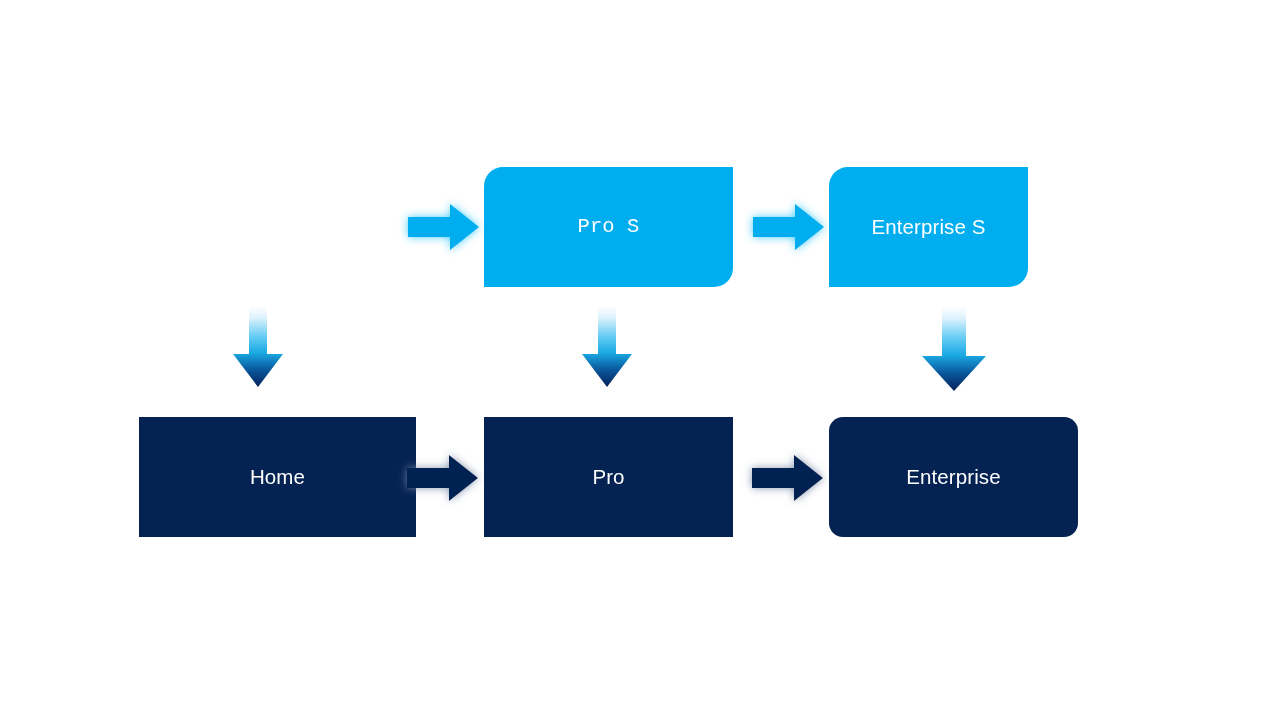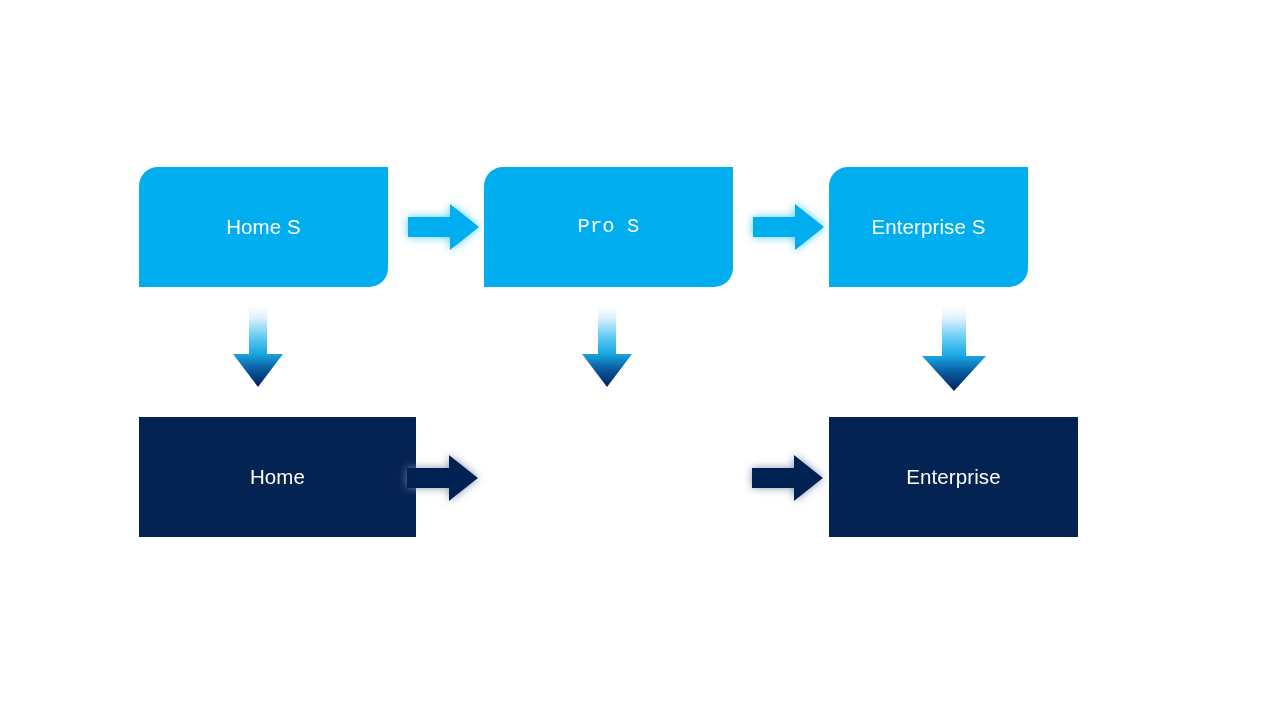--- a/index.html
+++ b/index.html
@@ -78,23 +78,20 @@
         <stop offset="0%" stop-color="#FFFFFF"></stop>
         <stop offset="14%" stop-color="#DFF3FD"></stop>
         <stop offset="38%" stop-color="#63CBF4"></stop>
         <stop offset="58%" stop-color="#1AA9E4"></stop>
         <stop offset="78%" stop-color="#0A5A9E"></stop>
         <stop offset="100%" stop-color="#04215B"></stop>
       </linearGradient>
     </defs>
   </svg>
 
-  <div class="node tier-s" style="left:139px; top:167px; width:249px; height:120px;">
-    <span class="node-label">Home S</span>
-  </div>
 
   <div class="node tier-s" style="left:484px; top:167px; width:249px; height:120px;font-family:Liberation Mono, monospace;">
     <span class="node-label">Pro S</span>
   </div>
 
   <div class="node tier-s" style="left:829px; top:167px; width:199px; height:120px;">
     <span class="node-label">Enterprise S</span>
   </div>
 
   <div class="arrow" style="left:408px; top:203px;">
@@ -124,22 +121,25 @@
   <div class="arrow" style="left:921px; top:306px;">
     <svg width="66" height="86" viewBox="0 0 66 86">
       <polygon points="21,0 45,0 45,50 65,50 33,85 1,50 21,50" fill="url(#vgrad)"></polygon>
     </svg>
   </div>
 
   <div class="node tier-base" style="left:139px; top:417px; width:277px; height:120px;">
     <span class="node-label">Home</span>
   </div>
 
+  <div class="node tier-base" style="left:484px; top:417px; width:249px; height:120px;">
+    <span class="node-label">Pro</span>
+  </div>
 
-  <div class="node tier-base" style="left:829px; top:417px; width:249px; height:120px;">
+  <div class="node tier-base" style="left:829px; top:417px; width:249px; height:120px;border-radius:14px;">
     <span class="node-label">Enterprise</span>
   </div>
 
   <div class="arrow" style="left:407px; top:454px;">
     <svg width="72" height="48" viewBox="0 0 72 48">
       <polygon points="0,14 42,14 42,1 71,24 42,47 42,34 0,34" fill="#042252" filter="url(#glow-navy)"></polygon>
     </svg>
   </div>
 
   <div class="arrow" style="left:752px; top:454px;">

